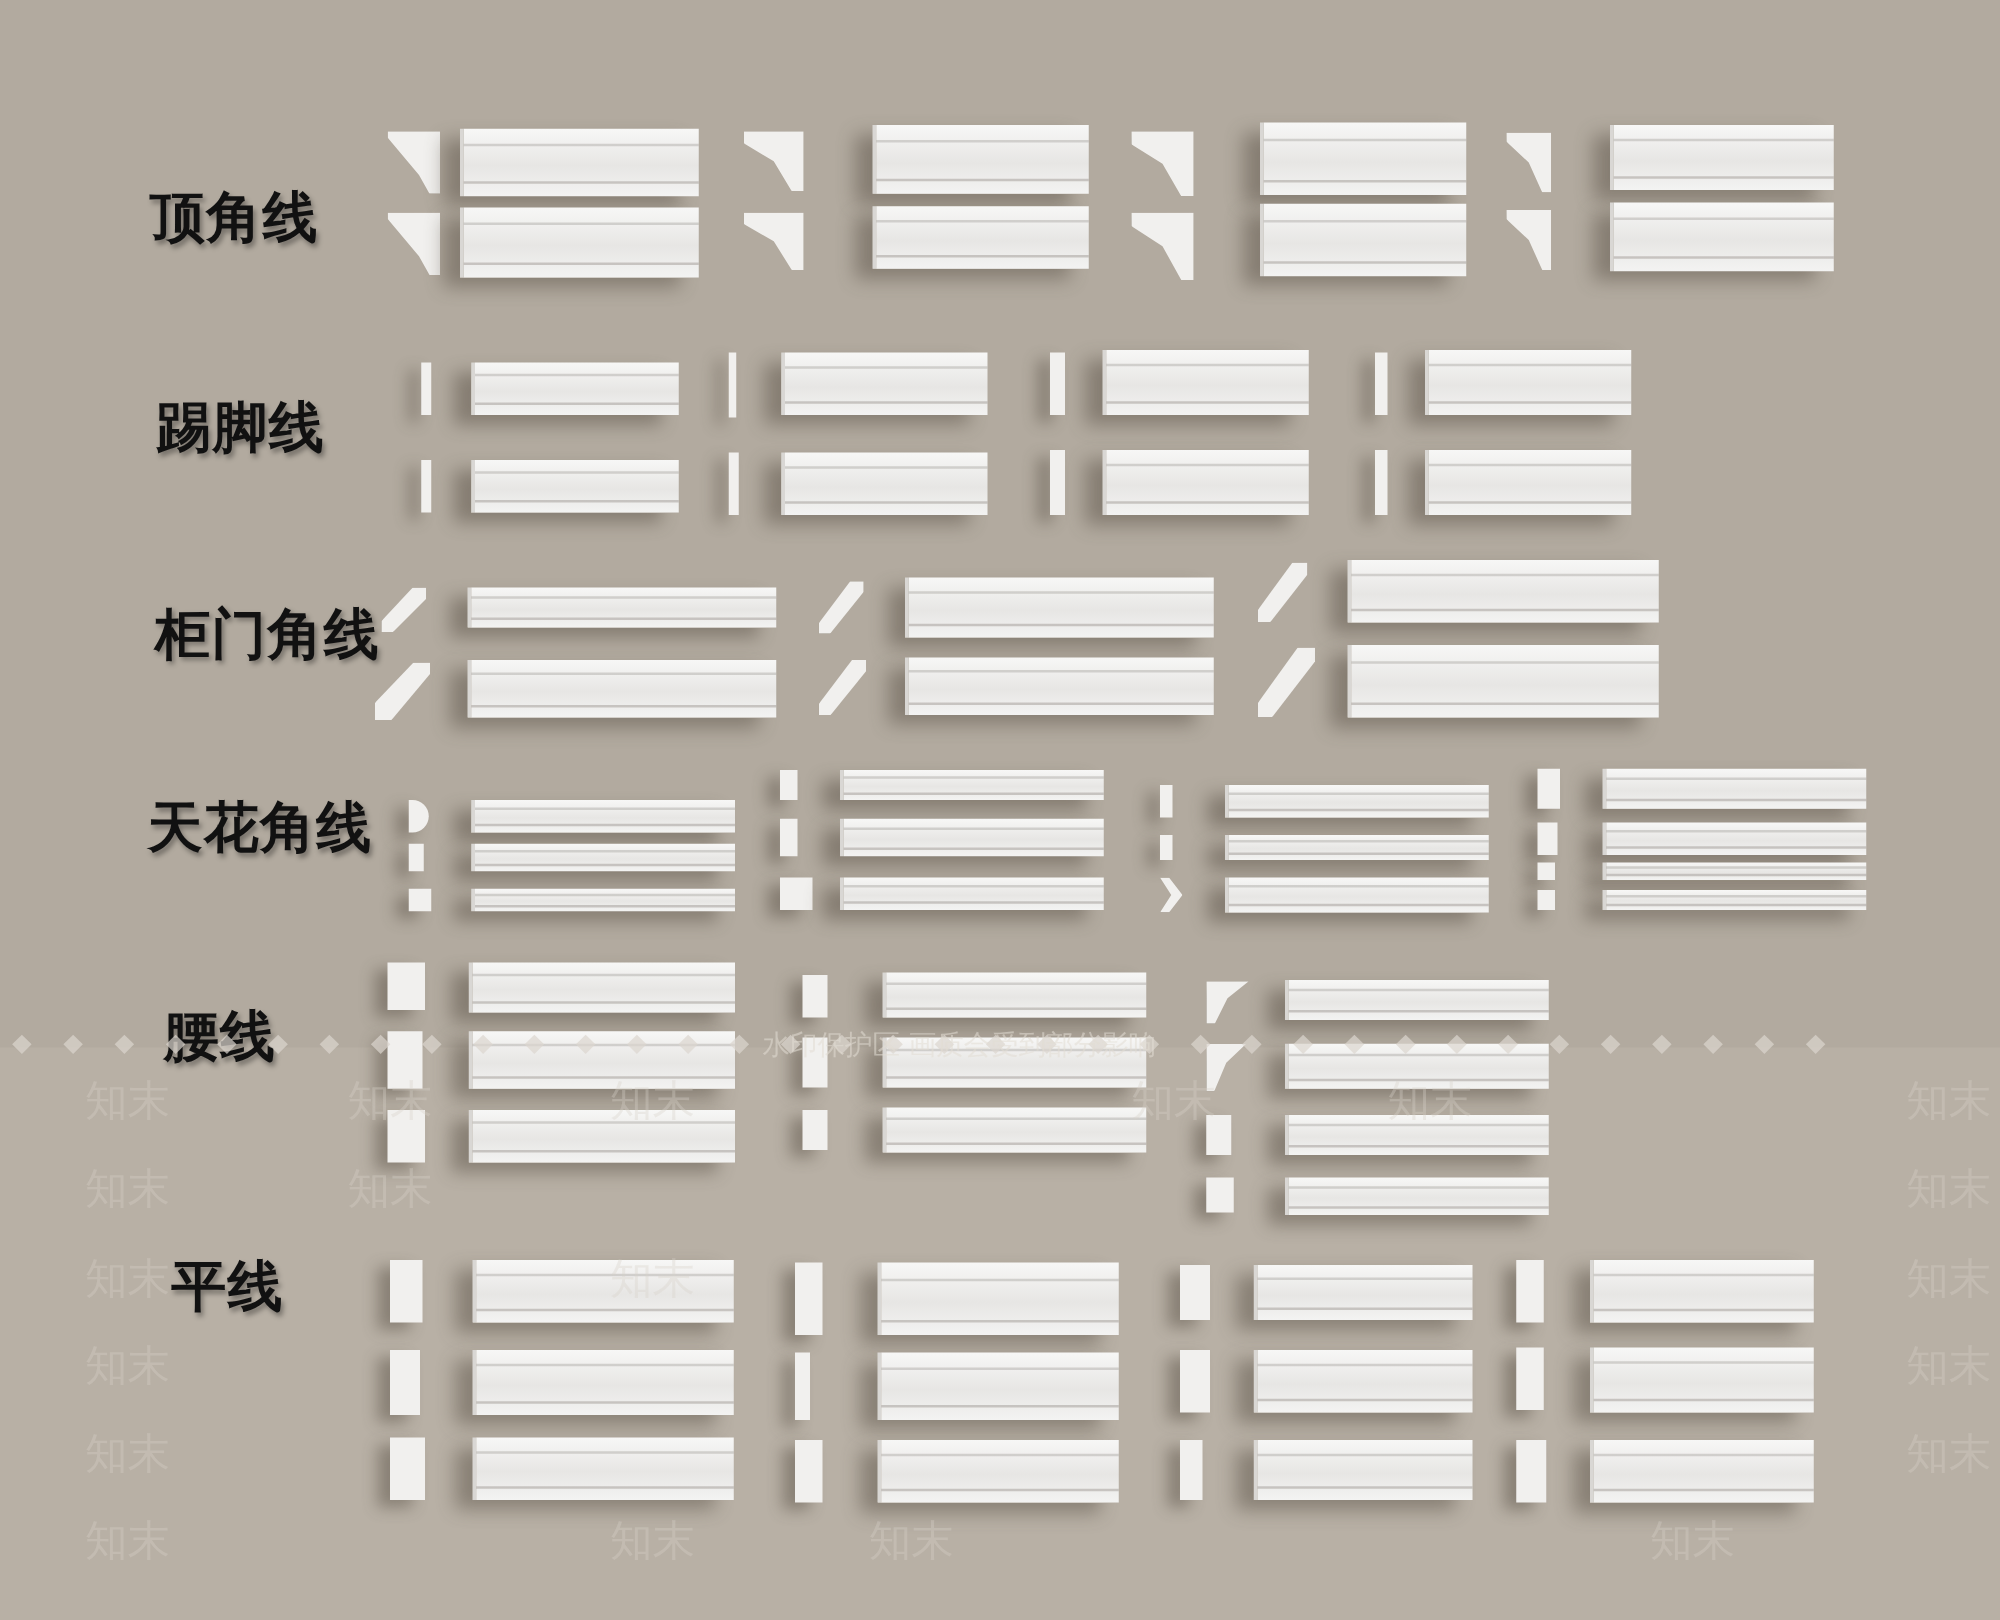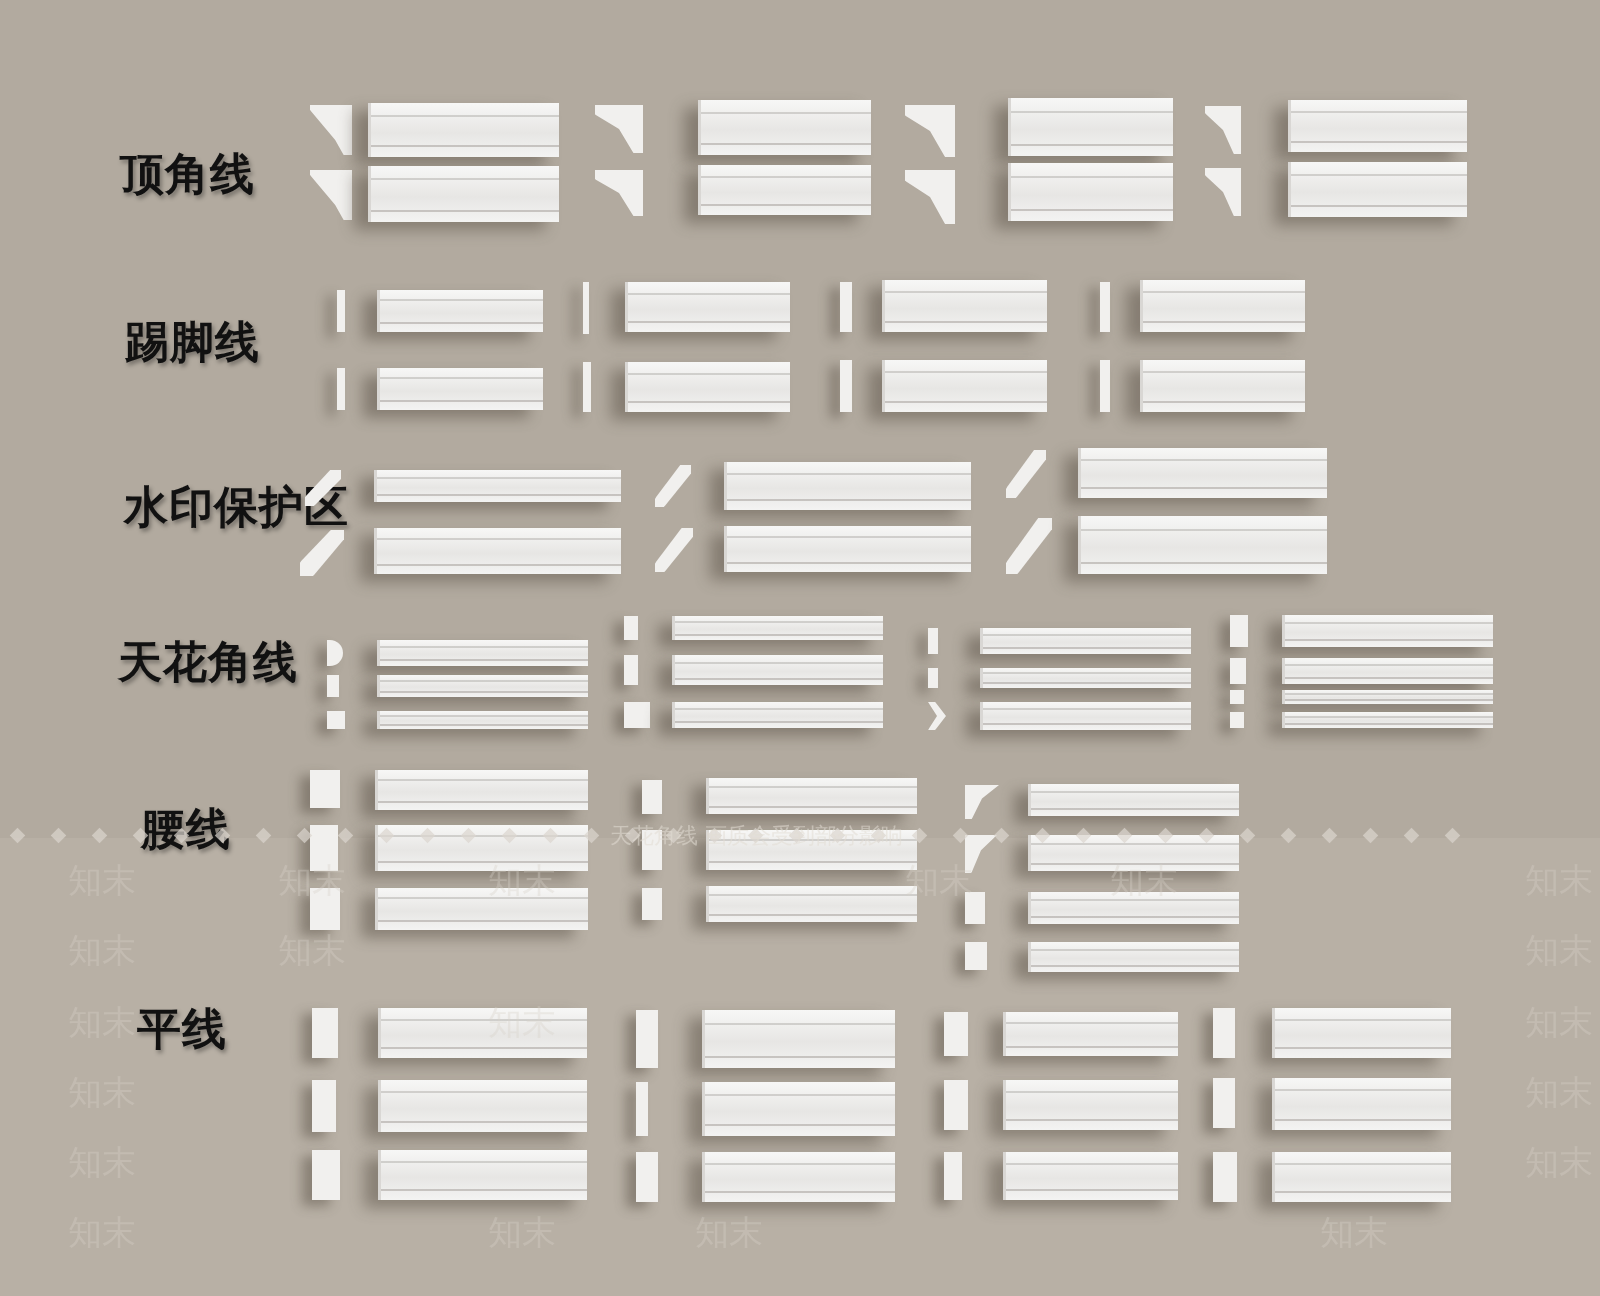--- a/index.html
+++ b/index.html
@@ -21,23 +21,23 @@
   .wm-notice{position:absolute;left:610px;top:821px;font-size:22px;color:rgba(225,220,212,0.55);white-space:nowrap;}
   .wm-mark{position:absolute;font-size:34px;color:rgba(215,208,200,0.35);white-space:nowrap;}
 </style>
 </head>
 <body>
 
 <div class="bg-lower"></div>
 
 <div class="label" style="left:120px;top:145px;">顶角线</div>
 <div class="label" style="left:125px;top:313px;">踢脚线</div>
-<div class="label" style="left:124px;top:478px;">水印保护区</div>
+<div class="label" style="left:124px;top:478px;">柜门角线</div>
 <div class="label" style="left:118px;top:633px;">天花角线</div>
-<div class="label" style="left:141px;top:800px;">腰线</div>
+<div class="label" style="left:131px;top:800px;">腰线</div>
 <div class="label" style="left:137px;top:1000px;">平线</div>
 
 <div>
   <div class="profile" style="left:310px;top:105px;width:42px;height:50px;clip-path:polygon(0 0,100% 0,100% 100%,80% 100%,60% 70%,40% 50%,20% 30%,0 10%);"></div>
   <div class="bar" style="left:368px;top:103px;width:188px;height:54px;"></div>
   <div class="profile" style="left:310px;top:170px;width:42px;height:50px;clip-path:polygon(0 0,100% 0,100% 100%,80% 100%,60% 70%,40% 50%,20% 30%,0 10%);"></div>
   <div class="bar" style="left:368px;top:166px;width:188px;height:56px;"></div>
 
   <div class="profile" style="left:595px;top:105px;width:48px;height:48px;clip-path:polygon(0 0,100% 0,100% 100%,80% 100%,50% 50%,0 20%);"></div>
   <div class="bar" style="left:698px;top:100px;width:170px;height:55px;"></div>
@@ -212,21 +212,21 @@
     <span class="diamond"></span>
     <span class="diamond"></span>
     <span class="diamond"></span>
     <span class="diamond"></span>
     <span class="diamond"></span>
     <span class="diamond"></span>
     <span class="diamond"></span>
     <span class="diamond"></span>
     <span class="diamond"></span>
 </div>
-<div class="wm-notice">天花角线 画质会受到部分影响</div>
+<div class="wm-notice">水印保护区 画质会受到部分影响</div>
 
 <div class="wm-mark" style="left:68px;top:858px;">知末</div>
 <div class="wm-mark" style="left:68px;top:928px;">知末</div>
 <div class="wm-mark" style="left:68px;top:1000px;">知末</div>
 <div class="wm-mark" style="left:68px;top:1070px;">知末</div>
 <div class="wm-mark" style="left:68px;top:1140px;">知末</div>
 <div class="wm-mark" style="left:68px;top:1210px;">知末</div>
 <div class="wm-mark" style="left:278px;top:858px;">知末</div>
 <div class="wm-mark" style="left:278px;top:928px;">知末</div>
 <div class="wm-mark" style="left:488px;top:858px;">知末</div>

